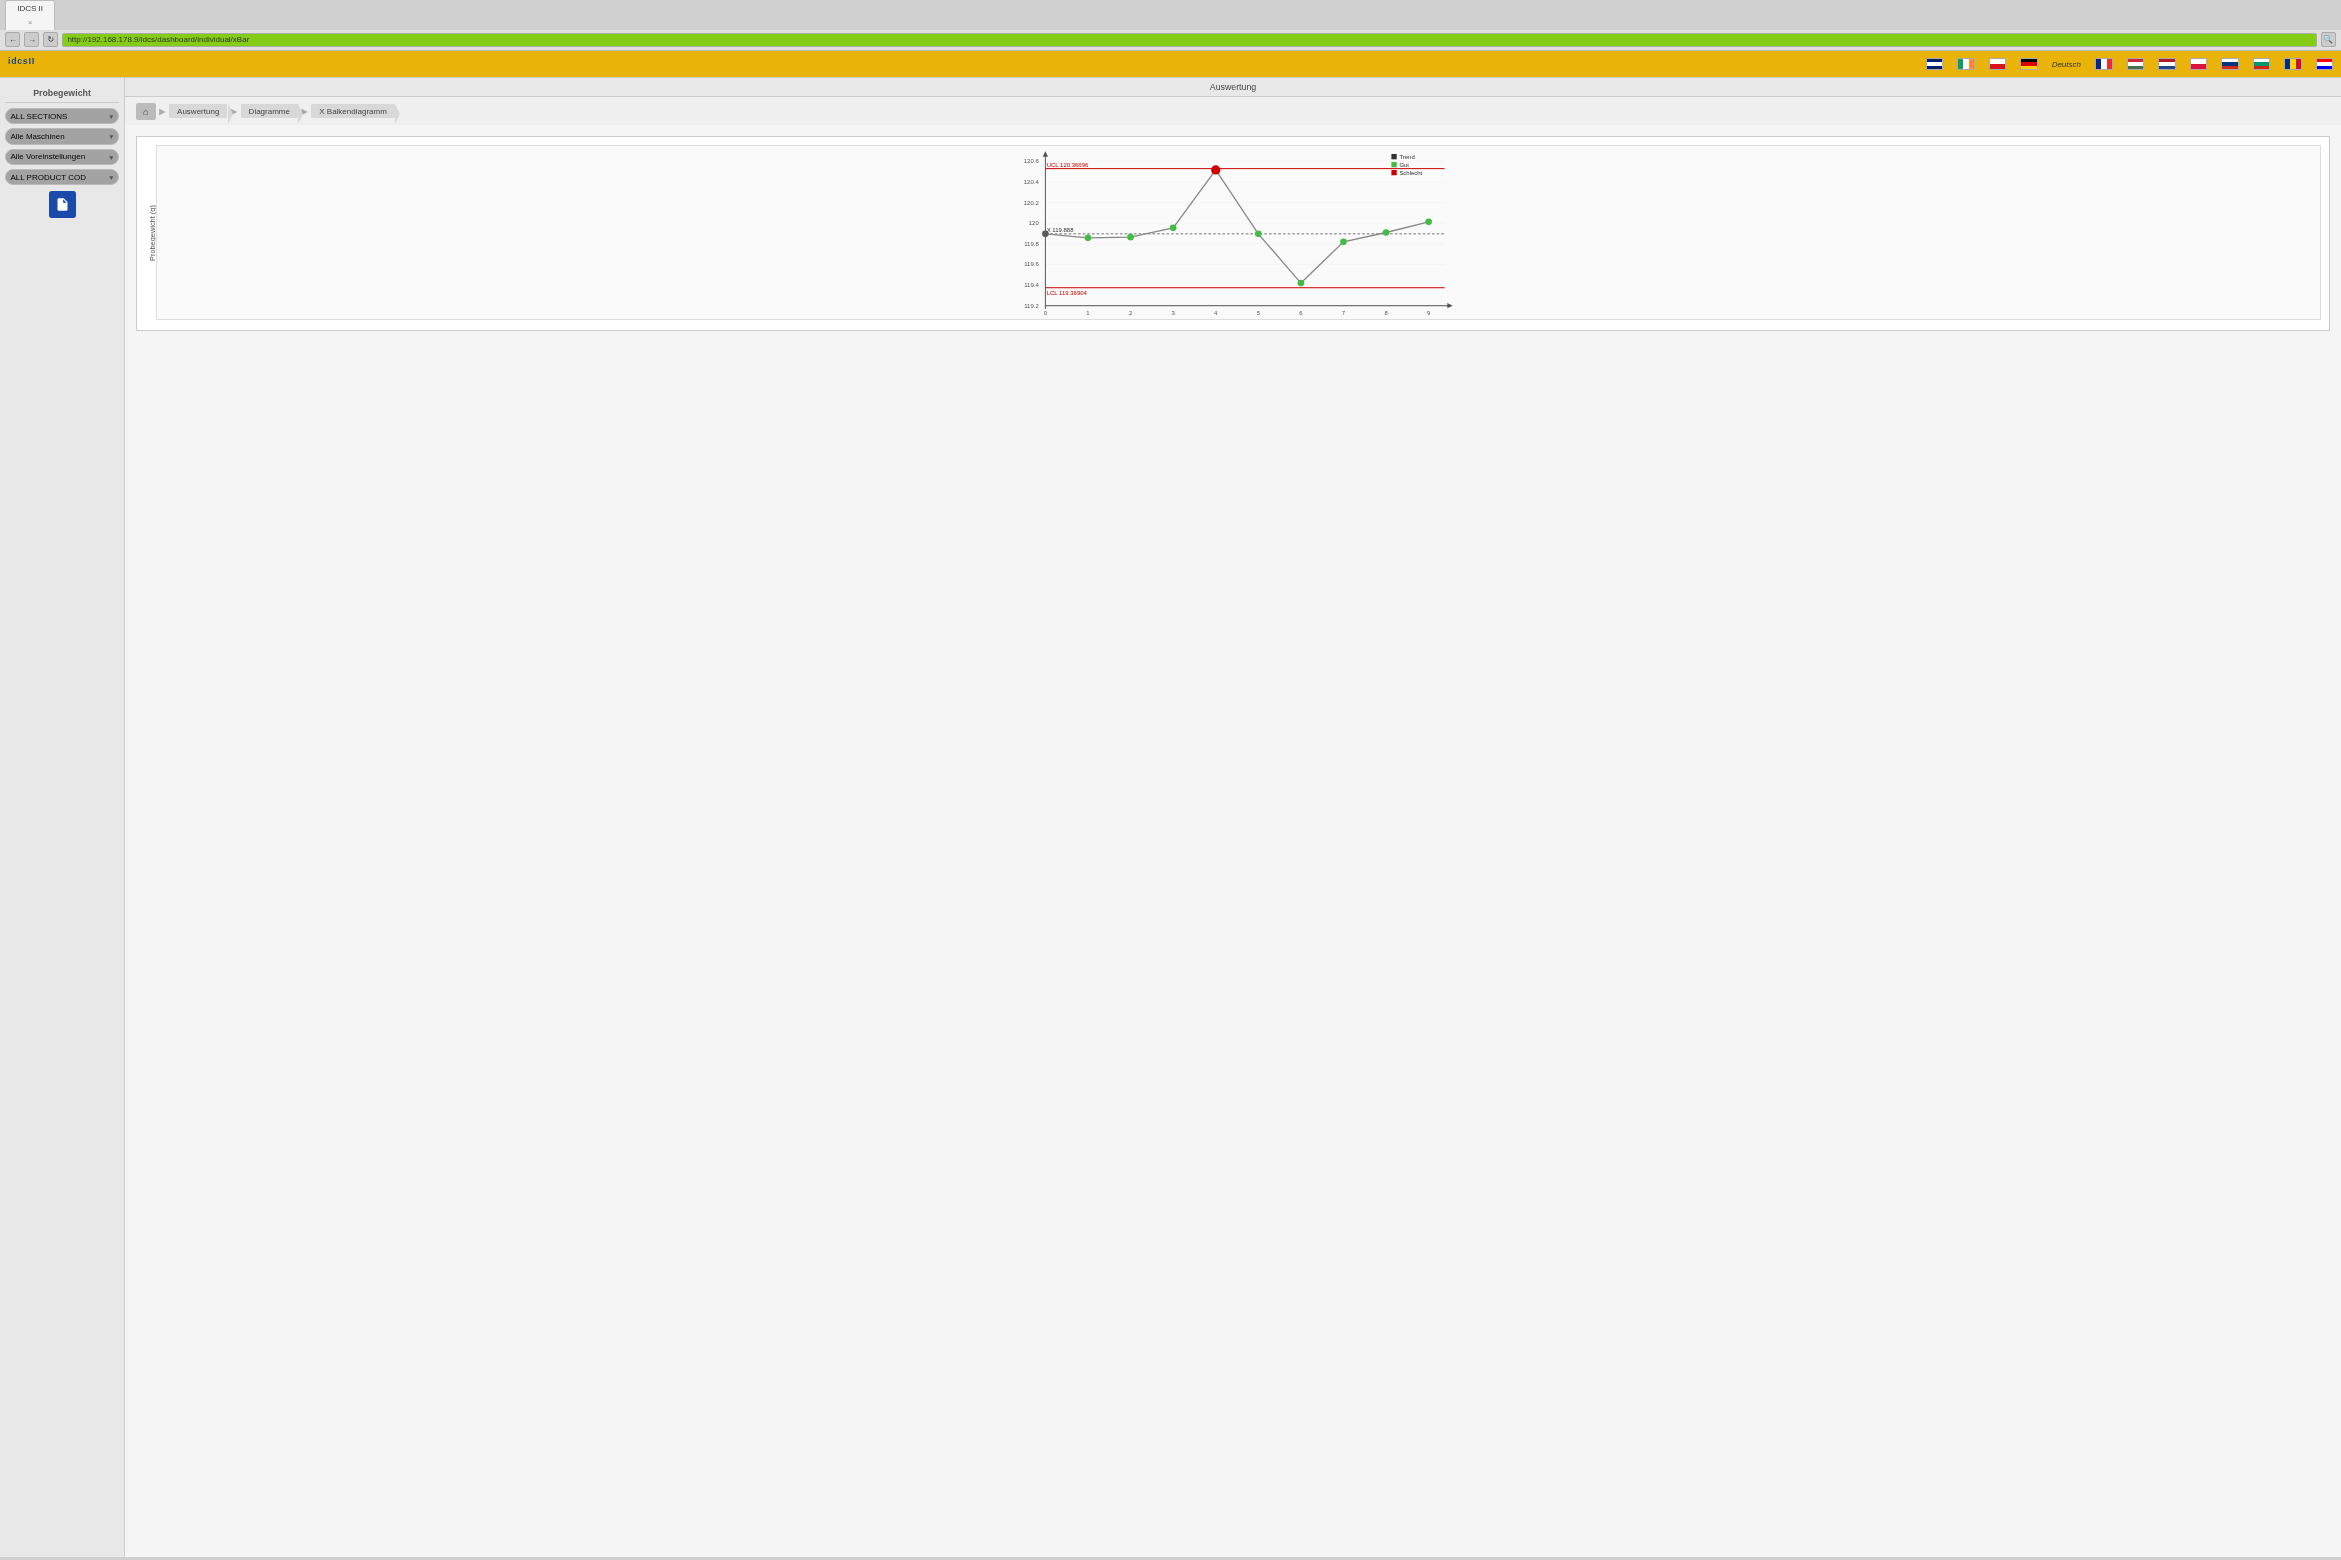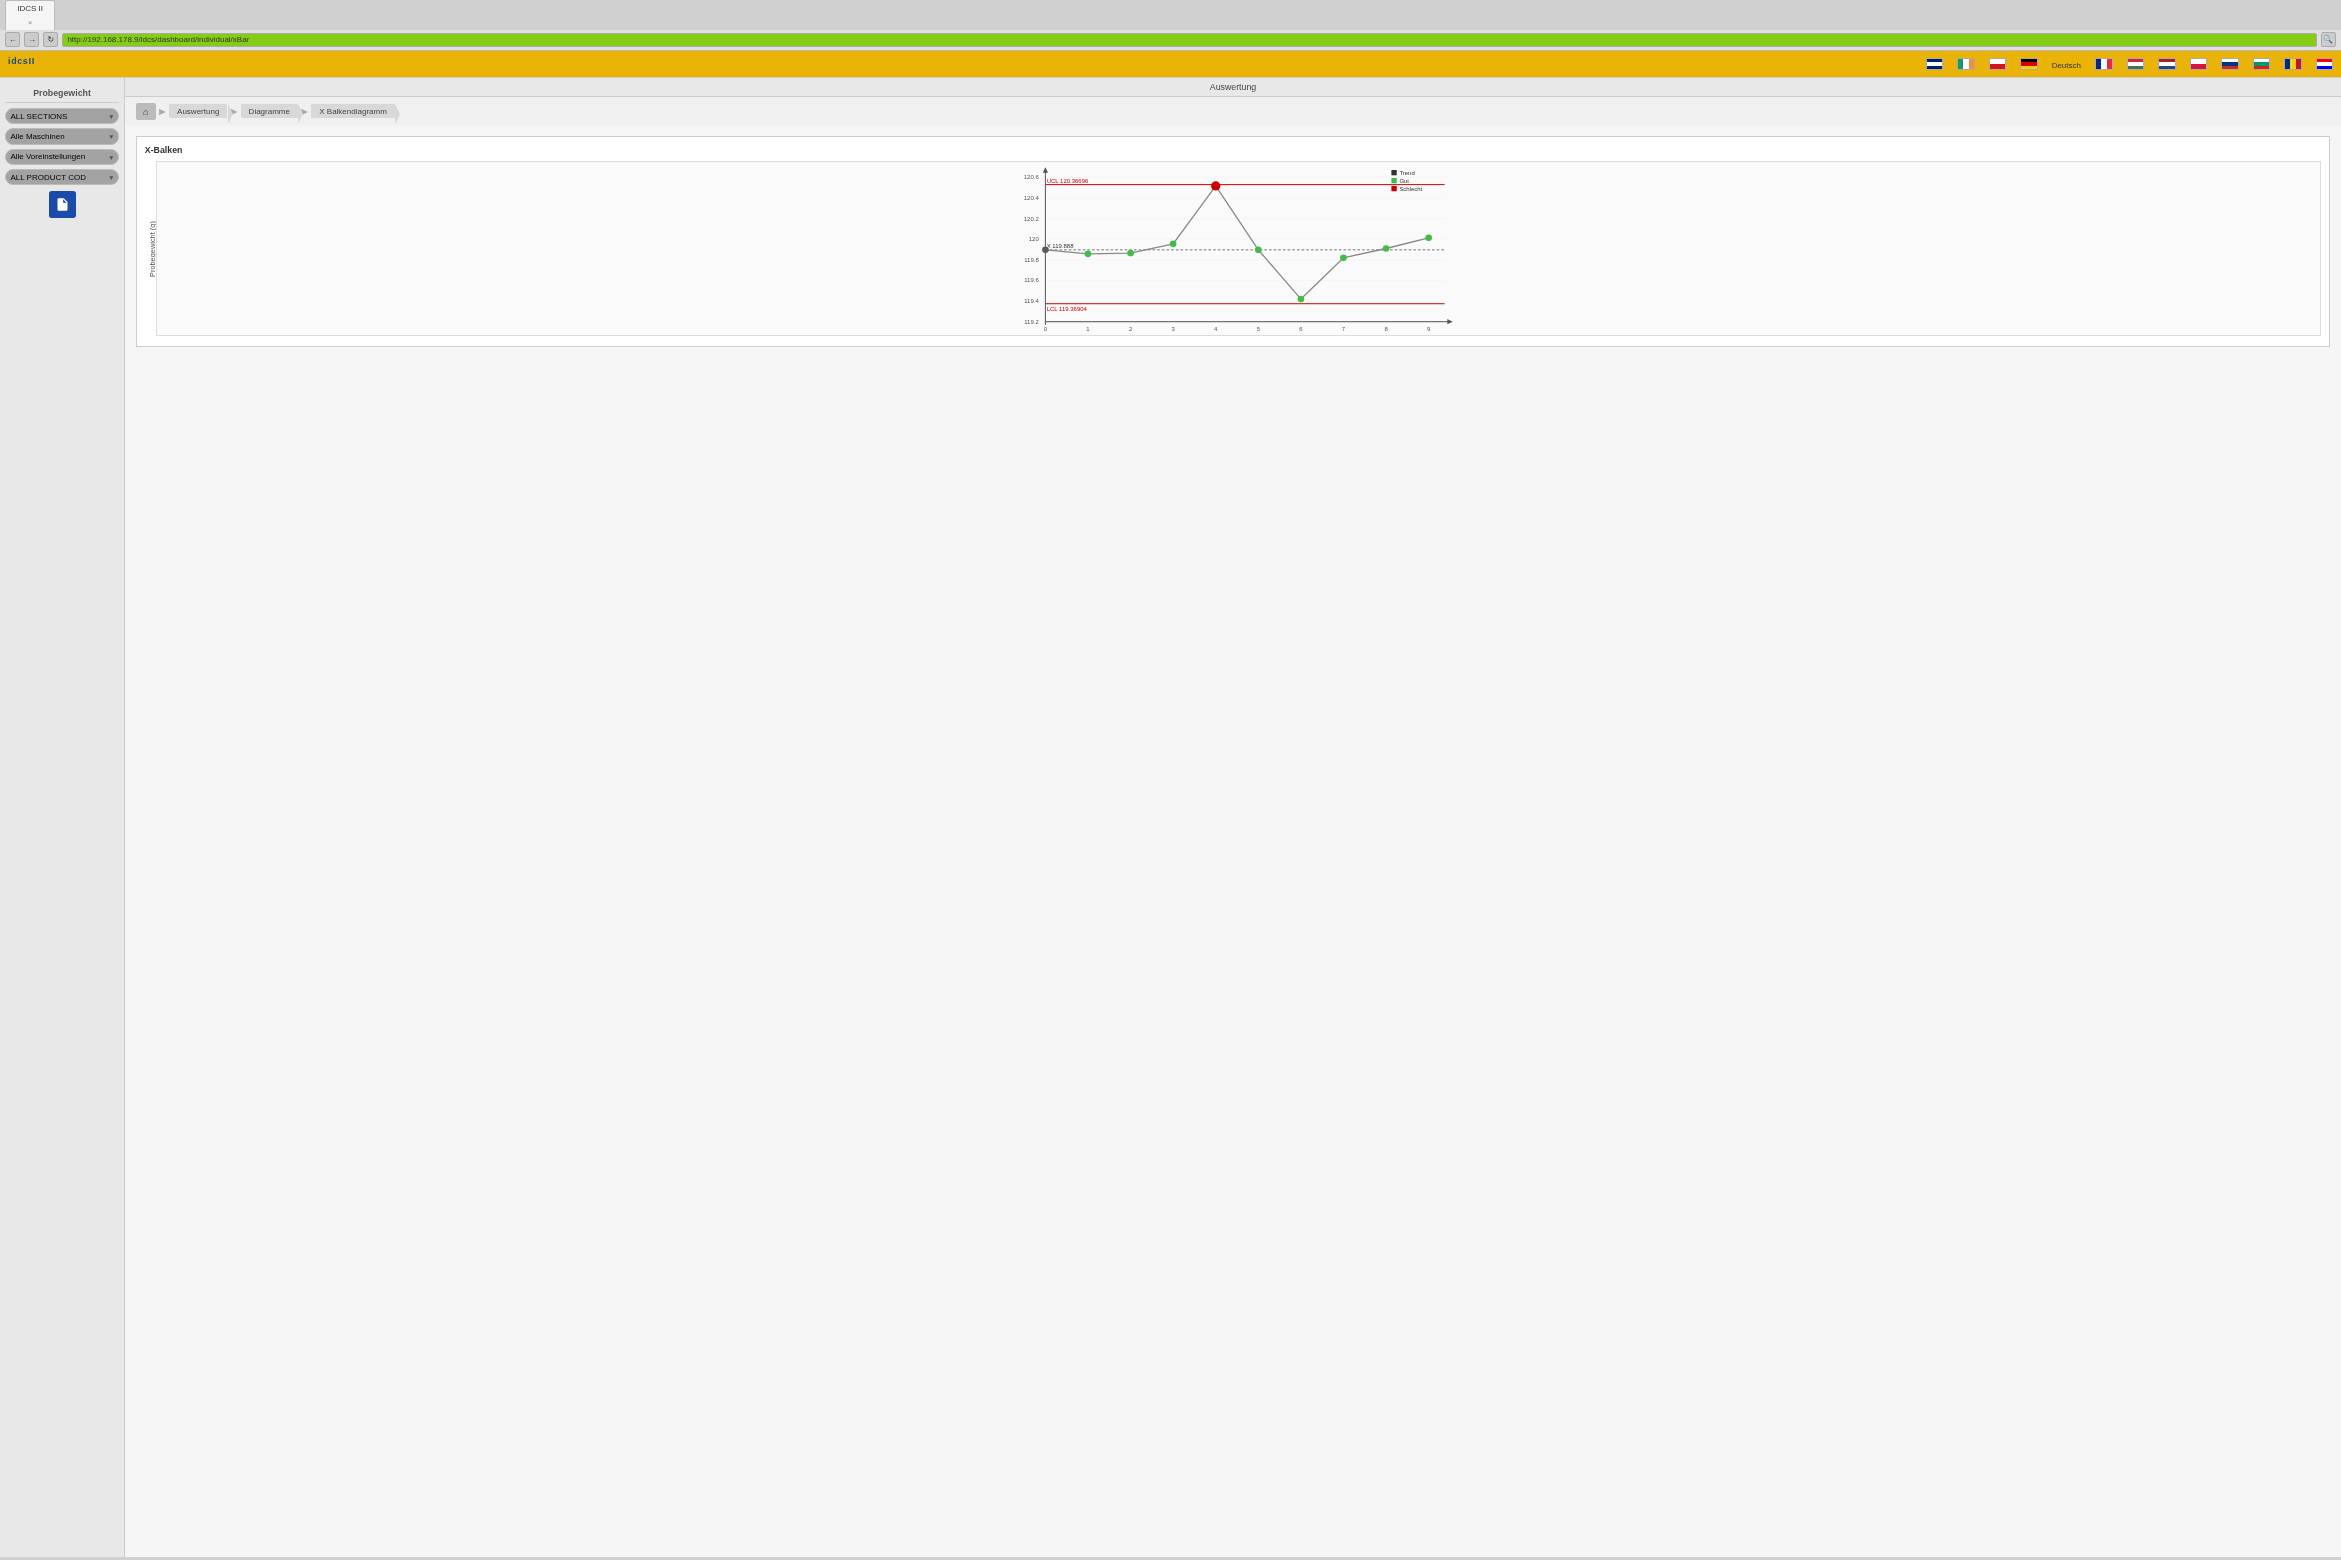--- a/index.html
+++ b/index.html
@@ -80,21 +80,22 @@
       letter-spacing: 0.7px;
     }
     .logo span {
       font-size: 8.8px;
       vertical-align: super;
       color: #1a4a8a;
     }
     .flag-row {
       display: flex;
       gap: 14px;
-      align-items: flex-end;
+      align-items: center;
+      font-style: italic;
     }
     .flag {
       width: 17.5px;
       height: 12px;
       border: 0.7px solid #aaa;
       display: inline-block;
       font-size: 6px;
     }
 
     
@@ -334,21 +335,20 @@
         <div class="breadcrumb-home">⌂</div>
         <span class="breadcrumb-arrow">►</span>
         <div class="breadcrumb-item">Auswertung</div>
         <span class="breadcrumb-arrow">►</span>
         <div class="breadcrumb-item">Diagramme</div>
         <span class="breadcrumb-arrow">►</span>
         <div class="breadcrumb-item">X Balkendiagramm</div>
       </div>
 
       <div class="chart-container">
-        <div class="chart-title">X-Balken</div>
 
         <div style="display:flex; gap: 0;">
 
           <div style="writing-mode:vertical-rl; transform:rotate(180deg); font-size:7.4px; color:#555; text-align:center; padding: 0 2.7px 0 0;">Probegewicht (g)</div>
 
           <div style="flex:1; position:relative;">
             <svg viewBox="0 0 700 260" xmlns="http://www.w3.org/2000/svg" style="width:100%; height:175px; background:#fafafa; border:0.7px solid #ddd;font-size:13px">
 
               <line x1="60" y1="34" x2="660" y2="34" stroke="#cc0000" stroke-width="1.5"></line>
               <text x="62" y="31" font-size="9" fill="#cc0000">UCL 120.36696</text>

